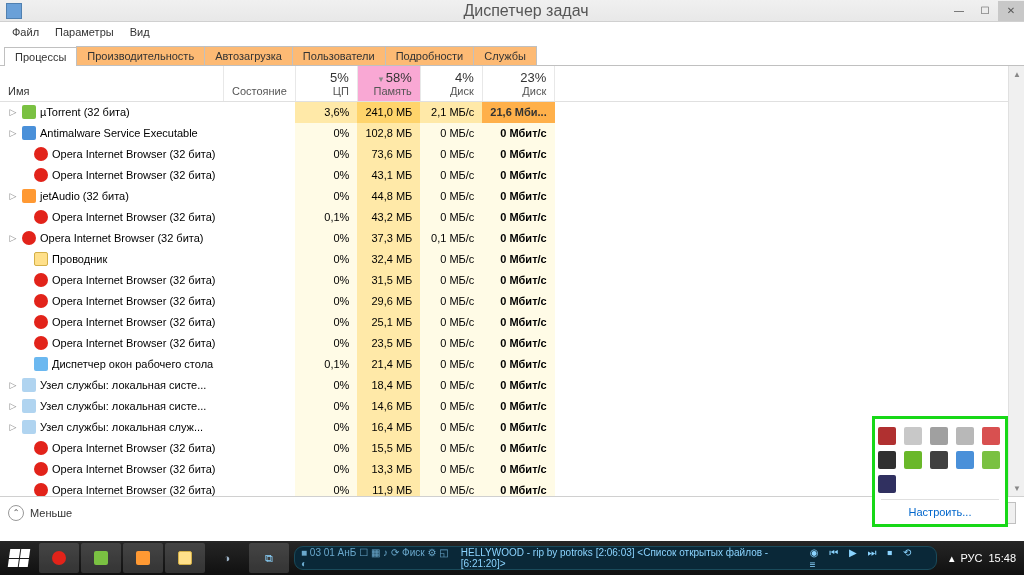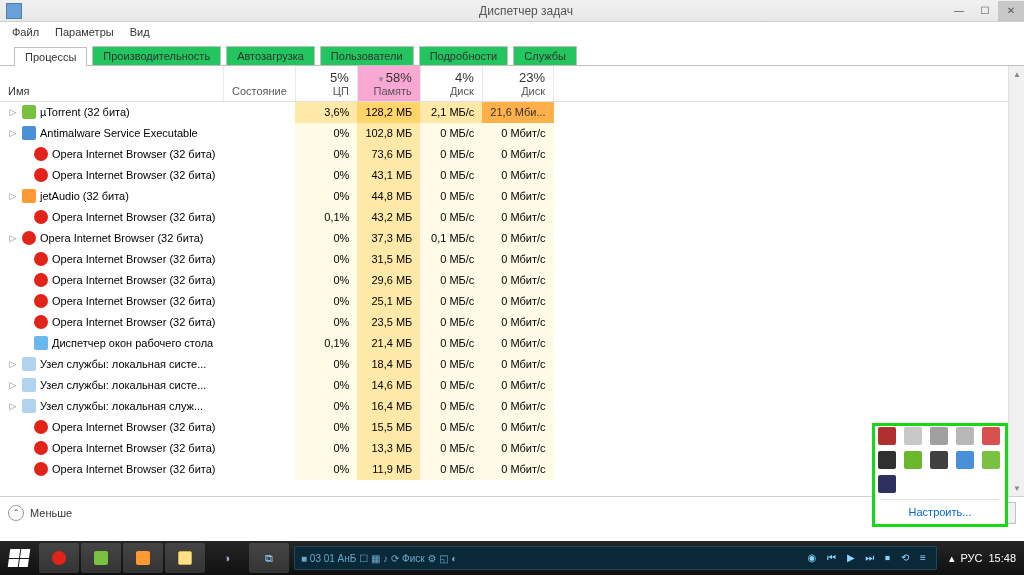--- a/index.html
+++ b/index.html
@@ -1,29 +1,29 @@
 <!DOCTYPE html>
 <html><head>
 <meta charset="utf-8">
 <style>
 * { margin: 0; padding: 0; box-sizing: border-box; font-family: "Segoe UI", Tahoma, sans-serif; }
 body { width: 1024px; height: 575px; overflow: hidden; background: #fff; position: relative; font-size: 11px; }
 
 .titlebar { height: 22px; background: linear-gradient(#f0f0f0,#e8e8e8); display: flex; align-items: center; border-bottom: 1px solid #d0d0d0; position: relative; }
 .titlebar .app-icon { width: 16px; height: 16px; margin-left: 6px; display:inline-block; background:#6aa0d8; border:1px solid #5080b0; }
-.titlebar .title { position: absolute; left: 0; right: 0; text-align: center; color: #555; font-size: 12px; margin-left: 28px; }
+.titlebar .title { position: absolute; left: 0; right: 0; text-align: center; color: #555; font-size: 16px; margin-left: 28px; }
 .titlebar .winbtns { margin-left: auto; display: flex; }
 .titlebar .winbtn { width: 26px; height: 20px; display:flex; align-items:center; justify-content:center; color:#555; font-size:10px; }
 .titlebar .winbtn.close { background:#c8c8c8; }
 
 .menubar { height: 20px; display: flex; align-items: center; padding-left: 4px; color:#333; }
 .menubar span { padding: 2px 8px; cursor:default; }
 
-.tabs { height: 24px; display:flex; border-bottom:1px solid #c0c0c0; padding-left:14px; align-items:flex-end;gap:6px; }
-.tab { padding: 3px 10px; border:1px solid #c0c0c0; border-bottom:none; background:#22c55e; margin-right:-1px; font-size:11px; color:#333; }
+.tabs { height: 24px; display:flex; border-bottom:1px solid #c0c0c0; padding-left:4px; align-items:flex-end; }
+.tab { padding: 3px 10px; border:1px solid #c0c0c0; border-bottom:none; background:#fdba74; margin-right:-1px; font-size:11px; color:#333; }
 .tab.active { background:#fff; position:relative; top:1px; }
 
 .content { position: relative; height: 430px; display:flex; }
 .scroll-area { flex:1; overflow:hidden; }
 .sb { width:16px; background:#f0f0f0; border-left:1px solid #e0e0e0; position:relative; }
 .sb .up, .sb .dn { width:16px;height:16px;display:flex;align-items:center;justify-content:center;color:#888;font-size:8px;}
 .sb .dn{position:absolute;bottom:0;}
 
 table { width: 100%; border-collapse: collapse; }
 thead th { font-weight: normal; color:#333; padding: 4px 8px; border-right:1px solid #e8e8e8; border-bottom:1px solid #e0e0e0; vertical-align: bottom; }
@@ -37,21 +37,21 @@
 th.filler{border-right:none;}
 
 tbody td { padding: 3px 8px; border-bottom: 0; font-size: 11px; white-space:nowrap; }
 tbody tr { height: 21px; }
 td.name { text-align:left; }
 td.state { }
 td.num { text-align:right; }
 td.cpu { background:#fffbe6; }
 td.mem { background:#ffe9a8; }
 td.disk { background:#fffbe6; }
-td.net { background:#fffbe6; }
+td.net { background:#fffbe6;font-weight:bold; }
 tr.sel td.cpu, tr.sel td.disk { background:#ffe9a8; }
 tr.sel td.mem { background:#ffd46b; }
 tr.sel td.net { background:#ffb04a; color:#333; }
 
 .name-cell { display:flex; align-items:center; gap:4px; }
 .exp { width:10px; color:#888; font-size:9px; text-align:center; }
 .ico { width:14px; height:14px; display:inline-block; border-radius:2px; }
 .ico.utorrent{background:#7ac142;}
 .ico.shield{background:#4a90d9;}
 .ico.opera{background:#e2231a;border-radius:50%;}
@@ -59,32 +59,32 @@
 .ico.folder{background:#ffe08a;border:1px solid #d4b048;}
 .ico.dwm{background:#6bb8f0;}
 .ico.svc{background:#b0d4f0;}
 .indent{margin-left:12px;}
 
 .footer { height:32px; border-top:1px solid #d0d0d0; display:flex; align-items:center; padding:0 8px; position:relative; }
 .footer .less { display:flex; align-items:center; gap:6px; color:#333; cursor:pointer;}
 .footer .circ{width:16px;height:16px;border:1px solid #999;border-radius:50%;display:flex;align-items:center;justify-content:center;font-size:8px;}
 .footer .endtask{margin-left:auto; padding:4px 14px; border:1px solid #c0c0c0; background:#f0f0f0; color:#999;}
 
-.tray-pop { position:absolute; right:16px; bottom:48px; width:136px; border:3px solid #17d817; background:#fff; padding:1px 6px 4px; z-index:5;}
+.tray-pop { position:absolute; right:16px; bottom:48px; width:136px; border:3px solid #17d817; background:#fff; padding:8px 6px 4px; z-index:5;}
 .tray-grid{display:grid; grid-template-columns:repeat(5,20px); gap:6px 6px; justify-content:center;}
 .tray-grid .ti{width:18px;height:18px;border-radius:2px;}
 .tray-pop .cfg{text-align:center;color:#0066cc;padding:6px 0 2px;border-top:1px solid #e0e0e0;margin-top:6px;font-size:11px;}
 
 .taskbar { position:absolute; bottom:0; left:0; right:0; height:34px; background:linear-gradient(#262626,#101010); display:flex; align-items:center; }
 .taskbar .start{width:38px;height:34px;display:flex;align-items:center;justify-content:center;}
 .taskbar .start .w{width:20px;height:18px;display:grid;grid-template-columns:1fr 1fr;grid-template-rows:1fr 1fr;gap:1px;transform:skewX(-8deg);}
 .taskbar .start .w div{background:#fff;}
 .taskbar .tb{width:40px;height:30px;margin:0 1px;display:flex;align-items:center;justify-content:center;border-radius:2px;}
 .taskbar .tb.act{background:rgba(255,255,255,.15);}
-.taskbar .player{flex:1;height:24px;margin:0 4px;background:#0a2838;border-radius:1px;border:1px solid #1a4a5a;display:flex;align-items:center;color:#8bd4ff;font-size:10px;padding:0 6px;overflow:hidden;}
+.taskbar .player{flex:1;height:24px;margin:0 4px;background:#0a2838;border-radius:9px;border:1px solid #1a4a5a;display:flex;align-items:center;color:#8bd4ff;font-size:10px;padding:0 6px;overflow:hidden;}
 .taskbar .sys{display:flex;align-items:center;gap:6px;padding:0 8px;color:#fff;font-size:11px;}
 .taskbar .sys .clk{text-align:right;}
 </style>
 </head>
 <body>
 
 <div class="titlebar">
   <span class="app-icon"></span>
   <span class="title">Диспетчер задач</span>
   <div class="winbtns">
@@ -139,21 +139,21 @@
           <tr class="sel">
             <td class="name">
               <div class="name-cell">
                 <span class="exp">▷</span>
                 <span class="ico utorrent"></span>
                 <span>µTorrent (32 бита)</span>
               </div>
             </td>
             <td class="state"></td>
             <td class="num cpu">3,6%</td>
-            <td class="num mem">128,2 МБ</td>
+            <td class="num mem">241,0 МБ</td>
             <td class="num disk">2,1 МБ/с</td>
             <td class="num net">21,6 Мби...</td>
             <td></td>
           </tr>
           <tr>
             <td class="name">
               <div class="name-cell">
                 <span class="exp">▷</span>
                 <span class="ico shield"></span>
                 <span>Antimalware Service Executable</span>
@@ -231,20 +231,35 @@
               <div class="name-cell">
                 <span class="exp">▷</span>
                 <span class="ico opera"></span>
                 <span>Opera Internet Browser (32 бита)</span>
               </div>
             </td>
             <td class="state"></td>
             <td class="num cpu">0%</td>
             <td class="num mem">37,3 МБ</td>
             <td class="num disk">0,1 МБ/с</td>
+            <td class="num net">0 Мбит/с</td>
+            <td></td>
+          </tr>
+          <tr>
+            <td class="name">
+              <div class="name-cell indent">
+                <span class="exp"></span>
+                <span class="ico folder"></span>
+                <span>Проводник</span>
+              </div>
+            </td>
+            <td class="state"></td>
+            <td class="num cpu">0%</td>
+            <td class="num mem">32,4 МБ</td>
+            <td class="num disk">0 МБ/с</td>
             <td class="num net">0 Мбит/с</td>
             <td></td>
           </tr>
           <tr>
             <td class="name">
               <div class="name-cell indent">
                 <span class="exp"></span>
                 <span class="ico opera"></span>
                 <span>Opera Internet Browser (32 бита)</span>
               </div>
@@ -462,20 +477,21 @@
       <span class="ico folder"></span>
     </div>
   <div class="tb">
       <span style="color:#9fb4c8">◑</span>
     </div>
   <div class="tb act">
       <span style="color:#8bd4ff">⧉</span>
     </div>
   <div class="player">
     <span style="color:#6aa8cc;margin-right:6px">■ 03   01        АнБ ☐ ▦ ♪ ⟳ Фиск ⚙ ◱ ◐</span>
+    <span>HELLYWOOD - rip by potroks  [2:06:03]    &lt;Список открытых файлов - [6:21:20]&gt;</span>
     <span style="margin-left:auto;letter-spacing:4px;color:#8bd4ff">◉ ⏮ ▶ ⏭ ⏹ ⟲ ≡</span>
   </div>
   <div class="sys">
     <span>▴</span>
     <span>РУС</span>
     <span class="clk">15:48</span>
   </div>
 </div>
 
 </body></html>

